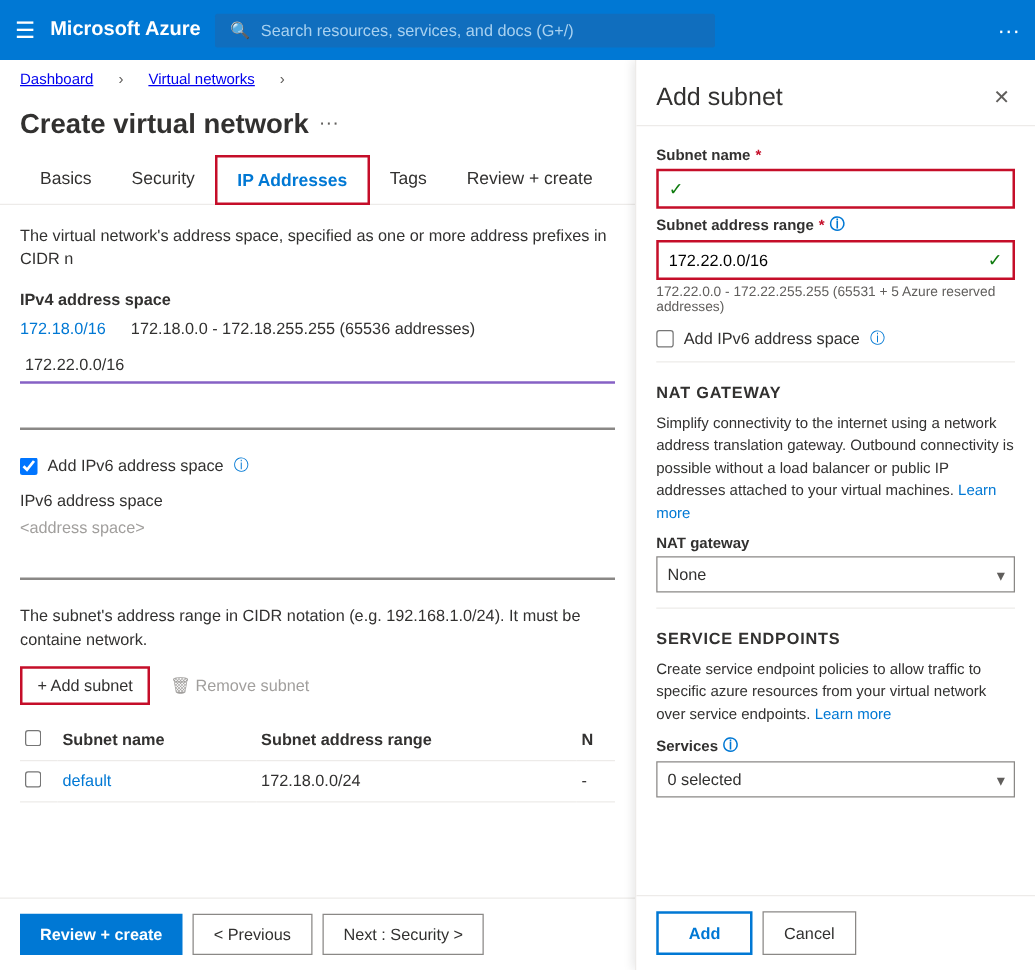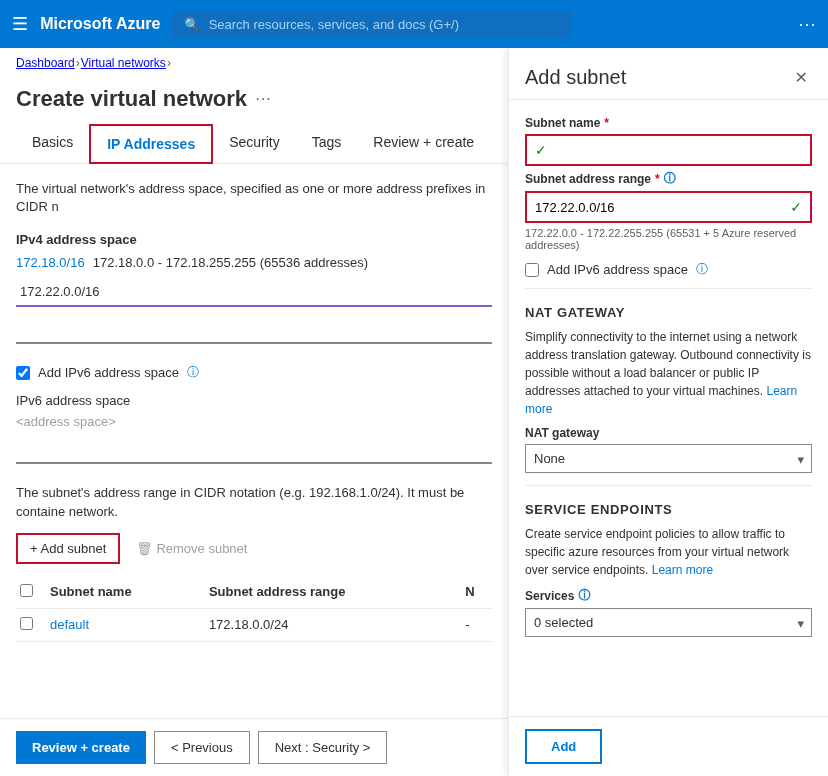--- a/index.html
+++ b/index.html
@@ -57,21 +57,21 @@
       overflow: hidden;
     }
 
     
     .breadcrumb {
       padding: 8px 16px;
       font-size: 12px;
       color: #0078d4;
       display: flex;
       align-items: flex-end;
-      gap: 1px;
+      gap: 20px;
       background: white;
     }
     .breadcrumb .separator { color: #605e5c; }
 
     
     .page-title-area {
       padding: 8px 16px 12px;
       display: flex;
       align-items: center;
       gap: 8px;
@@ -118,21 +118,21 @@
 
     .section-title {
       font-size: 13px;
       font-weight: 600;
       color: #323130;
       margin-bottom: 8px;
     }
 
     .address-row {
       display: flex;
-      gap: 8px;
+      gap: 20px;
       margin-bottom: 8px;
       font-size: 13px;
       color: #323130;
     }
     .address-row .addr { color: #0078d4; }
 
     .input-field {
       width: 100%;
       border: none;
       border-bottom: 2px solid #8a8886;
@@ -379,22 +379,22 @@
       <span class="separator">›</span>
     </div>
 
     <div class="page-title-area">
       <h1>Create virtual network</h1>
       <span class="dots-menu">···</span>
     </div>
 
     <div class="tabs">
       <div class="tab">Basics</div>
+      <div class="tab">Security</div>
       <div class="tab active">IP Addresses</div>
-      <div class="tab">Security</div>
       <div class="tab">Tags</div>
       <div class="tab">Review + create</div>
     </div>
 
     <div class="content-area">
       <p class="section-desc">The virtual network's address space, specified as one or more address prefixes in CIDR n</p>
 
       <div class="section-title">IPv4 address space</div>
 
       <div class="address-row">
@@ -512,15 +512,16 @@
         <span class="info-icon">ⓘ</span>
       </div>
       <div class="panel-select-container">
         <select class="panel-select"><option>0 selected</option></select>
         <span class="select-arrow">▾</span>
       </div>
     </div>
 
     <div class="panel-footer">
       <button class="btn-add">Add</button>
+      <button class="btn-cancel">Cancel</button>
     </div>
   </div>
 </div>
 
 </body></html>

